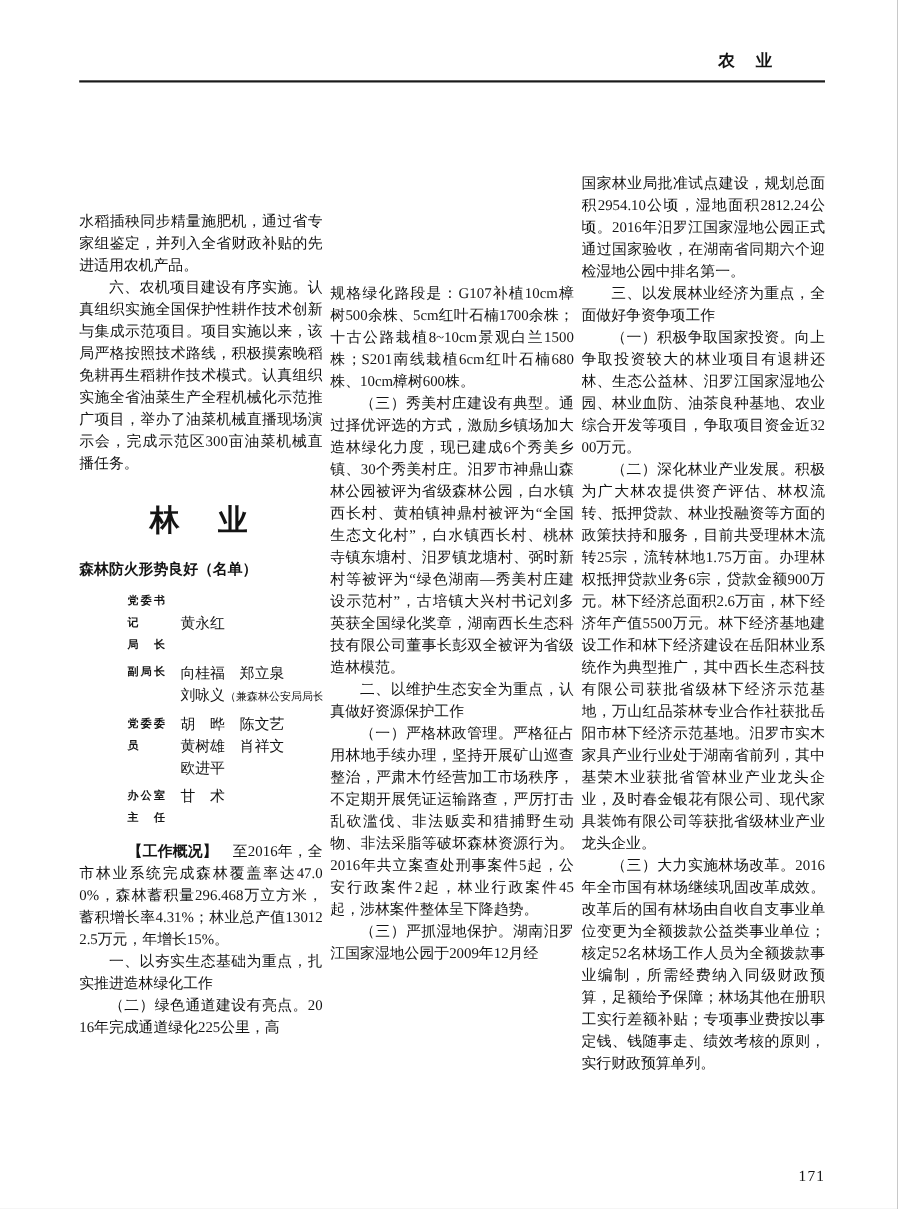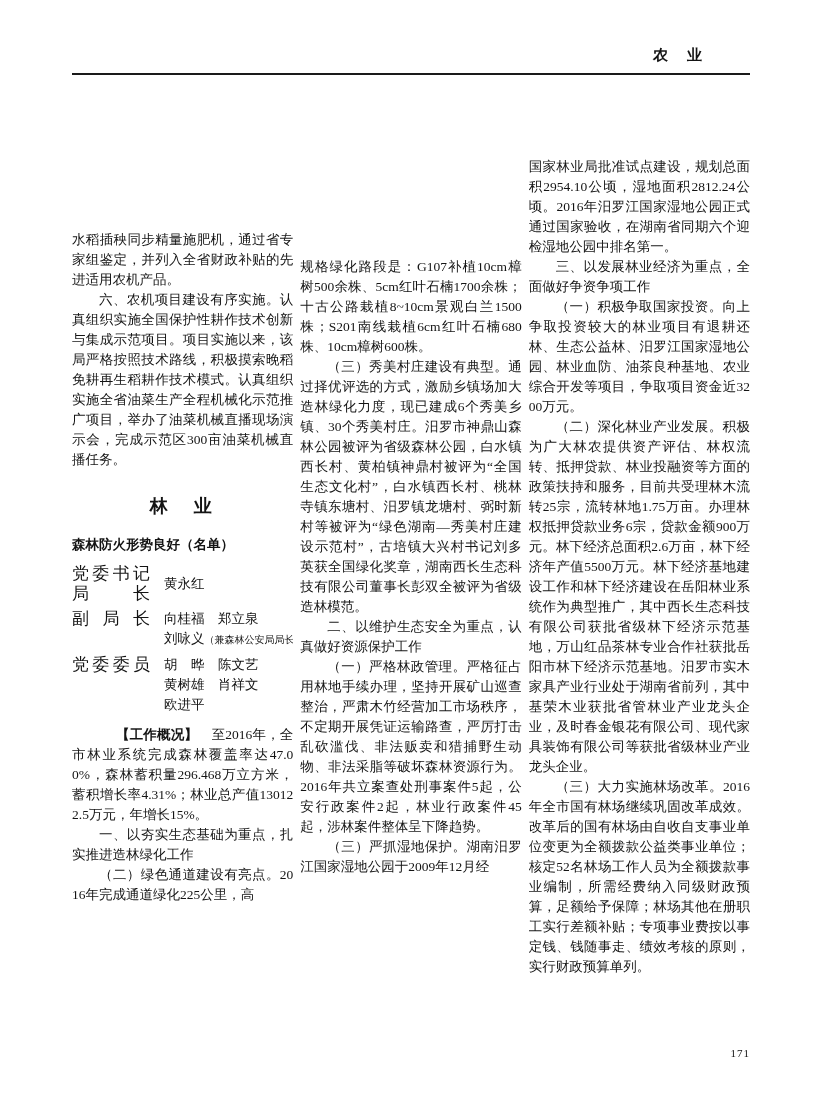--- a/index.html
+++ b/index.html
@@ -47,21 +47,21 @@
     word-break: break-all;
   }
   .para.no-indent { text-indent: 0; }
   .overview-lead {
     font-family: "Liberation Sans", "DejaVu Sans", sans-serif;
     font-weight: bold;
     margin-left: 44px;
   }
   .section-heading {
     text-align: center;
-    font-size: 18px;
+    font-size: 27px;
     font-weight: bold;
     letter-spacing: 4px;
     margin: 24px 0 18px 0;
     font-family: "Liberation Serif", "DejaVu Serif", serif;
   }
   .roster-title {
     font-family: "Liberation Sans", "DejaVu Sans", sans-serif;
     font-weight: bold;
     font-size: 13.5px;
     margin: 6px 0 10px 0;
@@ -73,38 +73,39 @@
     margin-bottom: 5px;
   }
   .roster-row.center { align-items: center; }
   .roster-labels {
     width: 78px;
     flex: 0 0 78px;
     margin-right: 14px;
   }
   .roster-label {
     font-family: "Liberation Sans", "DejaVu Sans", sans-serif;
-    font-weight: normal;
-    font-size: 17px;
+    font-weight: bold;
+    font-size: 10px;
     line-height: 20px;
     text-align: justify;
     text-align-last: justify;
+    margin-left: 44px;
   }
   .roster-names { flex: 1 1 auto; }
   .roster-name {
     font-size: 13.5px;
     line-height: 20px;
     white-space: nowrap;
   }
   .roster-note { font-size: 10px; }
   .page-number {
     position: absolute;
     right: 66px;
-    bottom: 40px;
-    font-size: 11px;
+    bottom: 20px;
+    font-size: 14px;
     letter-spacing: 1px;
   }
 </style>
 </head>
 <body>
 
 <div class="page">
   <div class="inner">
     <div class="running-head">农　业</div>
     <hr class="head-rule">
@@ -136,20 +137,28 @@
             <div class="roster-row">
               <div class="roster-labels">
                 <div class="roster-label">党委委员</div>
               </div>
               <div class="roster-names">
                 <div class="roster-name">胡　晔　陈文艺</div>
                 <div class="roster-name">黄树雄　肖祥文</div>
                 <div class="roster-name">欧进平</div>
               </div>
             </div>
+            <div class="roster-row">
+              <div class="roster-labels">
+                <div class="roster-label">办公室主任</div>
+              </div>
+              <div class="roster-names">
+                <div class="roster-name">甘　术</div>
+              </div>
+            </div>
           </div>
           <p class="para no-indent"><span class="overview-lead">【工作概况】</span>　至2016年，全市林业系统完成森林覆盖率达47.00%，森林蓄积量296.468万立方米，蓄积增长率4.31%；林业总产值130122.5万元，年增长15%。</p>
           <p class="para">一、以夯实生态基础为重点，扎实推进造林绿化工作</p>
           <p class="para">（二）绿色通道建设有亮点。2016年完成通道绿化225公里，高</p>
         </div>
       <div class="col">
           <p class="para no-indent">规格绿化路段是：G107补植10cm樟树500余株、5cm红叶石楠1700余株；十古公路栽植8~10cm景观白兰1500株；S201南线栽植6cm红叶石楠680株、10cm樟树600株。</p>
           <p class="para">（三）秀美村庄建设有典型。通过择优评选的方式，激励乡镇场加大造林绿化力度，现已建成6个秀美乡镇、30个秀美村庄。汨罗市神鼎山森林公园被评为省级森林公园，白水镇西长村、黄柏镇神鼎村被评为“全国生态文化村”，白水镇西长村、桃林寺镇东塘村、汨罗镇龙塘村、弼时新村等被评为“绿色湖南—秀美村庄建设示范村”，古培镇大兴村书记刘多英获全国绿化奖章，湖南西长生态科技有限公司董事长彭双全被评为省级造林模范。</p>
           <p class="para">二、以维护生态安全为重点，认真做好资源保护工作</p>
           <p class="para">（一）严格林政管理。严格征占用林地手续办理，坚持开展矿山巡查整治，严肃木竹经营加工市场秩序，不定期开展凭证运输路查，严厉打击乱砍滥伐、非法贩卖和猎捕野生动物、非法采脂等破坏森林资源行为。2016年共立案查处刑事案件5起，公安行政案件2起，林业行政案件45起，涉林案件整体呈下降趋势。</p>

